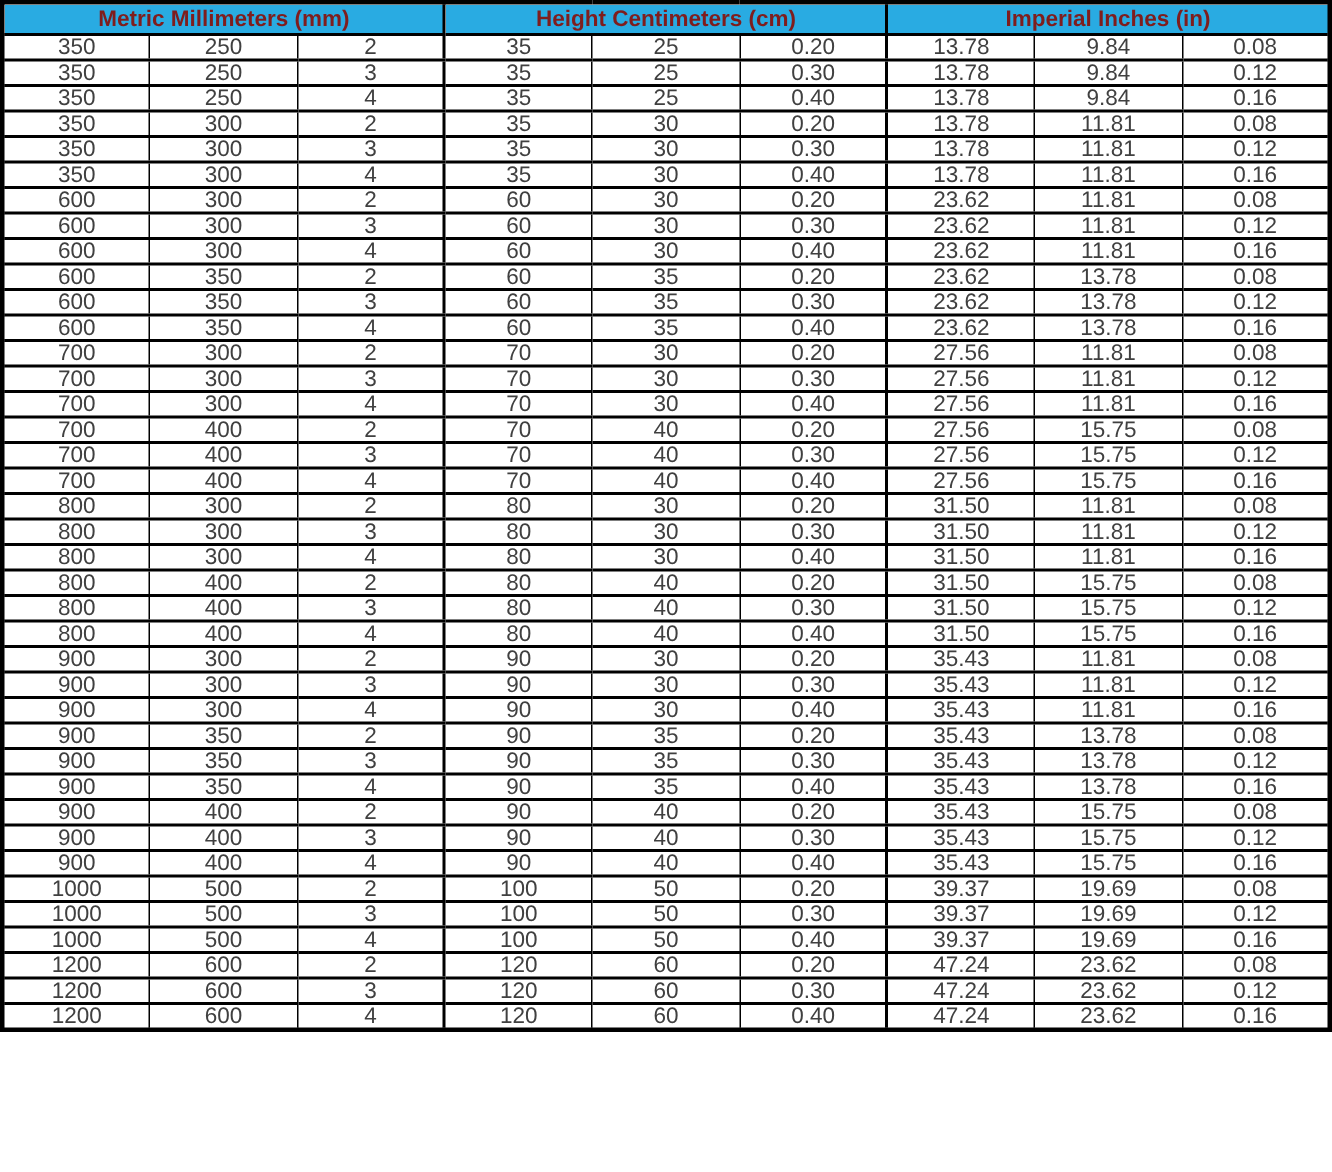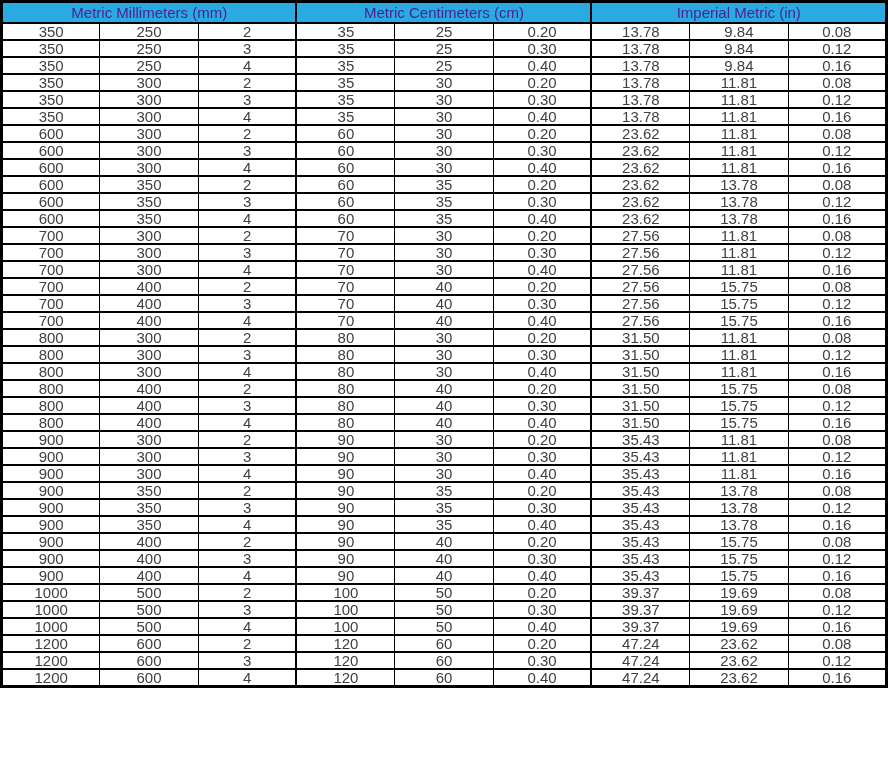--- a/index.html
+++ b/index.html
@@ -26,22 +26,22 @@
     vertical-align: middle;
     padding: 0;
     overflow: hidden;
     white-space: nowrap;
   }
   .conversion-table .group-start {
     border-left-width: 2px;
   }
   .conversion-table thead th {
     background: #29ABE2;
-    color: #4c1d95;
-    font-weight: normal;
+    color: #7f1d1d;
+    font-weight: bold;
     font-size: 15px;
   }
   .conversion-table tr.group-title-row th {
     height: 19px;
   }
   .conversion-table tr.column-header-row th {
     height: 17px;
   }
   .conversion-table tbody td {
     background: #ffffff;
@@ -63,22 +63,22 @@
     <col style="width:11.111%">
       <col style="width:11.111%">
       <col style="width:11.111%">
     <col style="width:11.111%">
       <col style="width:11.111%">
       <col style="width:11.112%">
   </colgroup>
   <thead>
     <tr class="group-title-row">
       <th colspan="3" class="group-start">Metric Millimeters (mm)</th>
-      <th colspan="3" class="group-start">Metric Centimeters (cm)</th>
-      <th colspan="3" class="group-start">Imperial Metric (in)</th>
+      <th colspan="3" class="group-start">Height Centimeters (cm)</th>
+      <th colspan="3" class="group-start">Imperial Inches (in)</th>
     </tr>
   </thead>
   <tbody>
       <tr>
         <td class="group-start">350</td>
         <td>250</td>
         <td>2</td>
         <td class="group-start">35</td>
         <td>25</td>
         <td>0.20</td>

